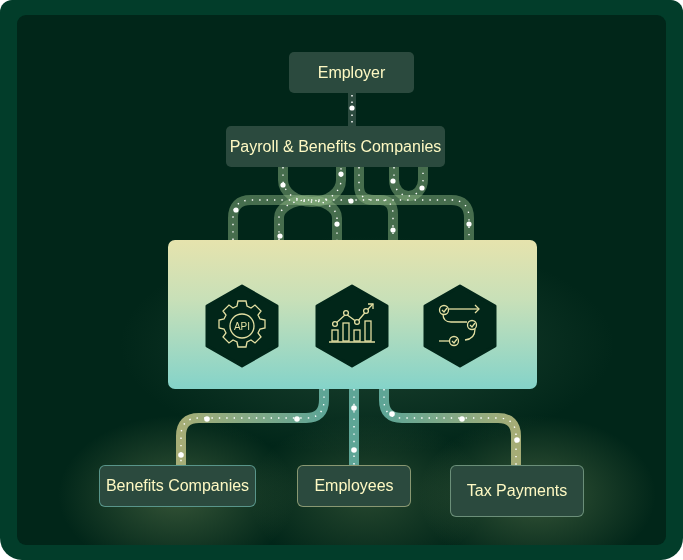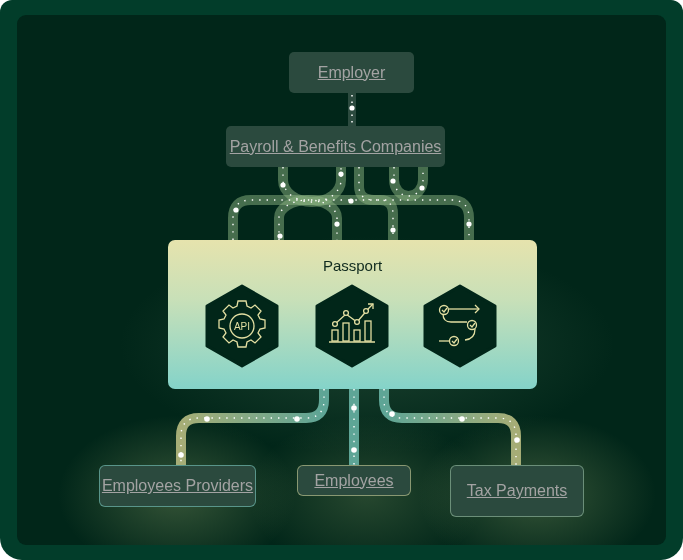--- a/index.html
+++ b/index.html
@@ -1,21 +1,21 @@
 <!DOCTYPE html>
 <html><head>
 <meta charset="utf-8">
 <style>
   html, body { margin:0; padding:0; background:#ffffff; }
   body { width:683px; height:560px; position:relative; overflow:hidden; font-family:"Liberation Sans", "DejaVu Sans", sans-serif; }
   .outer { position:absolute; left:0; top:0; width:683px; height:560px; background:#023d2a; border-radius:12px 12px 22px 22px; }
   .panel { position:absolute; left:17px; top:15px; width:649px; height:530px; background:#012619; border-radius:9px; overflow:hidden; }
   .glow { position:absolute; border-radius:50%; pointer-events:none; }
   svg.tracks { position:absolute; left:0; top:0; width:683px; height:560px; }
-  .box { position:absolute; display:flex; align-items:center; justify-content:center; color:#a3a3a3; font-size:16px; box-sizing:border-box;text-decoration:underline; }
+  .box { position:absolute; display:flex; align-items:center; justify-content:center; color:#fef9c3; font-size:16px; box-sizing:border-box; }
   .box.top { background:#2b4a3e; border-radius:5px; }
   .box.bottom { background:#2b4a3e; border-radius:6px; border:1.5px solid rgba(160,200,170,0.55); font-size:16px; }
   .passport { position:absolute; left:168px; top:240px; width:369px; height:149px; border-radius:7px; background:linear-gradient(180deg,#e6e3ad 0%,#c8e0b8 40%,#84d3c9 100%); }
   .passport-title { position:absolute; left:0; right:0; top:17px; text-align:center; color:#0f2a1e; font-size:15px; }
   .hex { position:absolute; width:74px; height:84px; }
 </style>
 </head>
 <body>
 
 <div class="outer">
@@ -95,21 +95,20 @@
 </svg>
 
 <div class="box top" style="left:289px;top:52px;width:125px;height:41px;">
   <span>Employer</span>
 </div>
 <div class="box top" style="left:226px;top:126px;width:219px;height:41px;">
   <span>Payroll &amp; Benefits Companies</span>
 </div>
 
 <div class="passport">
-  <div class="passport-title">Passport</div>
 
   <svg class="hex" style="left:37px;top:44px;" viewBox="0 0 74 84">
     <polygon points="37,2 72,22 72,62 37,82 2,62 2,22" fill="#012619" stroke="#012619" stroke-width="3" stroke-linejoin="round"></polygon>
     <g fill="none" stroke="#e3dfa2" stroke-width="1.3">
       <path d="M33 17 h8 l1 5 l4 2 l4-3 l6 6 l-3 4 l2 4 l5 1 v8 l-5 1 l-2 4 l3 4 l-6 6 l-4-3 l-4 2 l-1 5 h-8 l-1-5 l-4-2 l-4 3 l-6-6 l3-4 l-2-4 l-5-1 v-8 l5-1 l2-4 l-3-4 l6-6 l4 3 l4-2 z"></path>
       <circle cx="37" cy="42" r="12"></circle>
     </g>
     <text x="37" y="46" text-anchor="middle" fill="#e3dfa2" font-size="10" font-family="Liberation Sans, sans-serif">API</text>
   </svg>
 
@@ -142,20 +141,20 @@
         <polyline points="19,26 21,28 24,24"></polyline>
       <circle cx="49" cy="41" r="4.5"></circle>
         <polyline points="47,41 49,43 52,39"></polyline>
       <circle cx="31" cy="57" r="4.5"></circle>
         <polyline points="29,57 31,59 34,55"></polyline>
     </g>
   </svg>
 </div>
 
 <div class="box bottom" style="left:99px;top:465px;width:157px;height:42px;border-color:rgba(120,200,190,0.6);">
-  <span>Employees Providers</span>
+  <span>Benefits Companies</span>
 </div>
-<div class="box bottom" style="left:297px;top:465px;width:114px;height:31px;border-color:rgba(200,205,150,0.6);">
+<div class="box bottom" style="left:297px;top:465px;width:114px;height:42px;border-color:rgba(200,205,150,0.6);">
   <span>Employees</span>
 </div>
 <div class="box bottom" style="left:450px;top:465px;width:134px;height:52px;">
   <span>Tax Payments</span>
 </div>
 
 </body></html>

